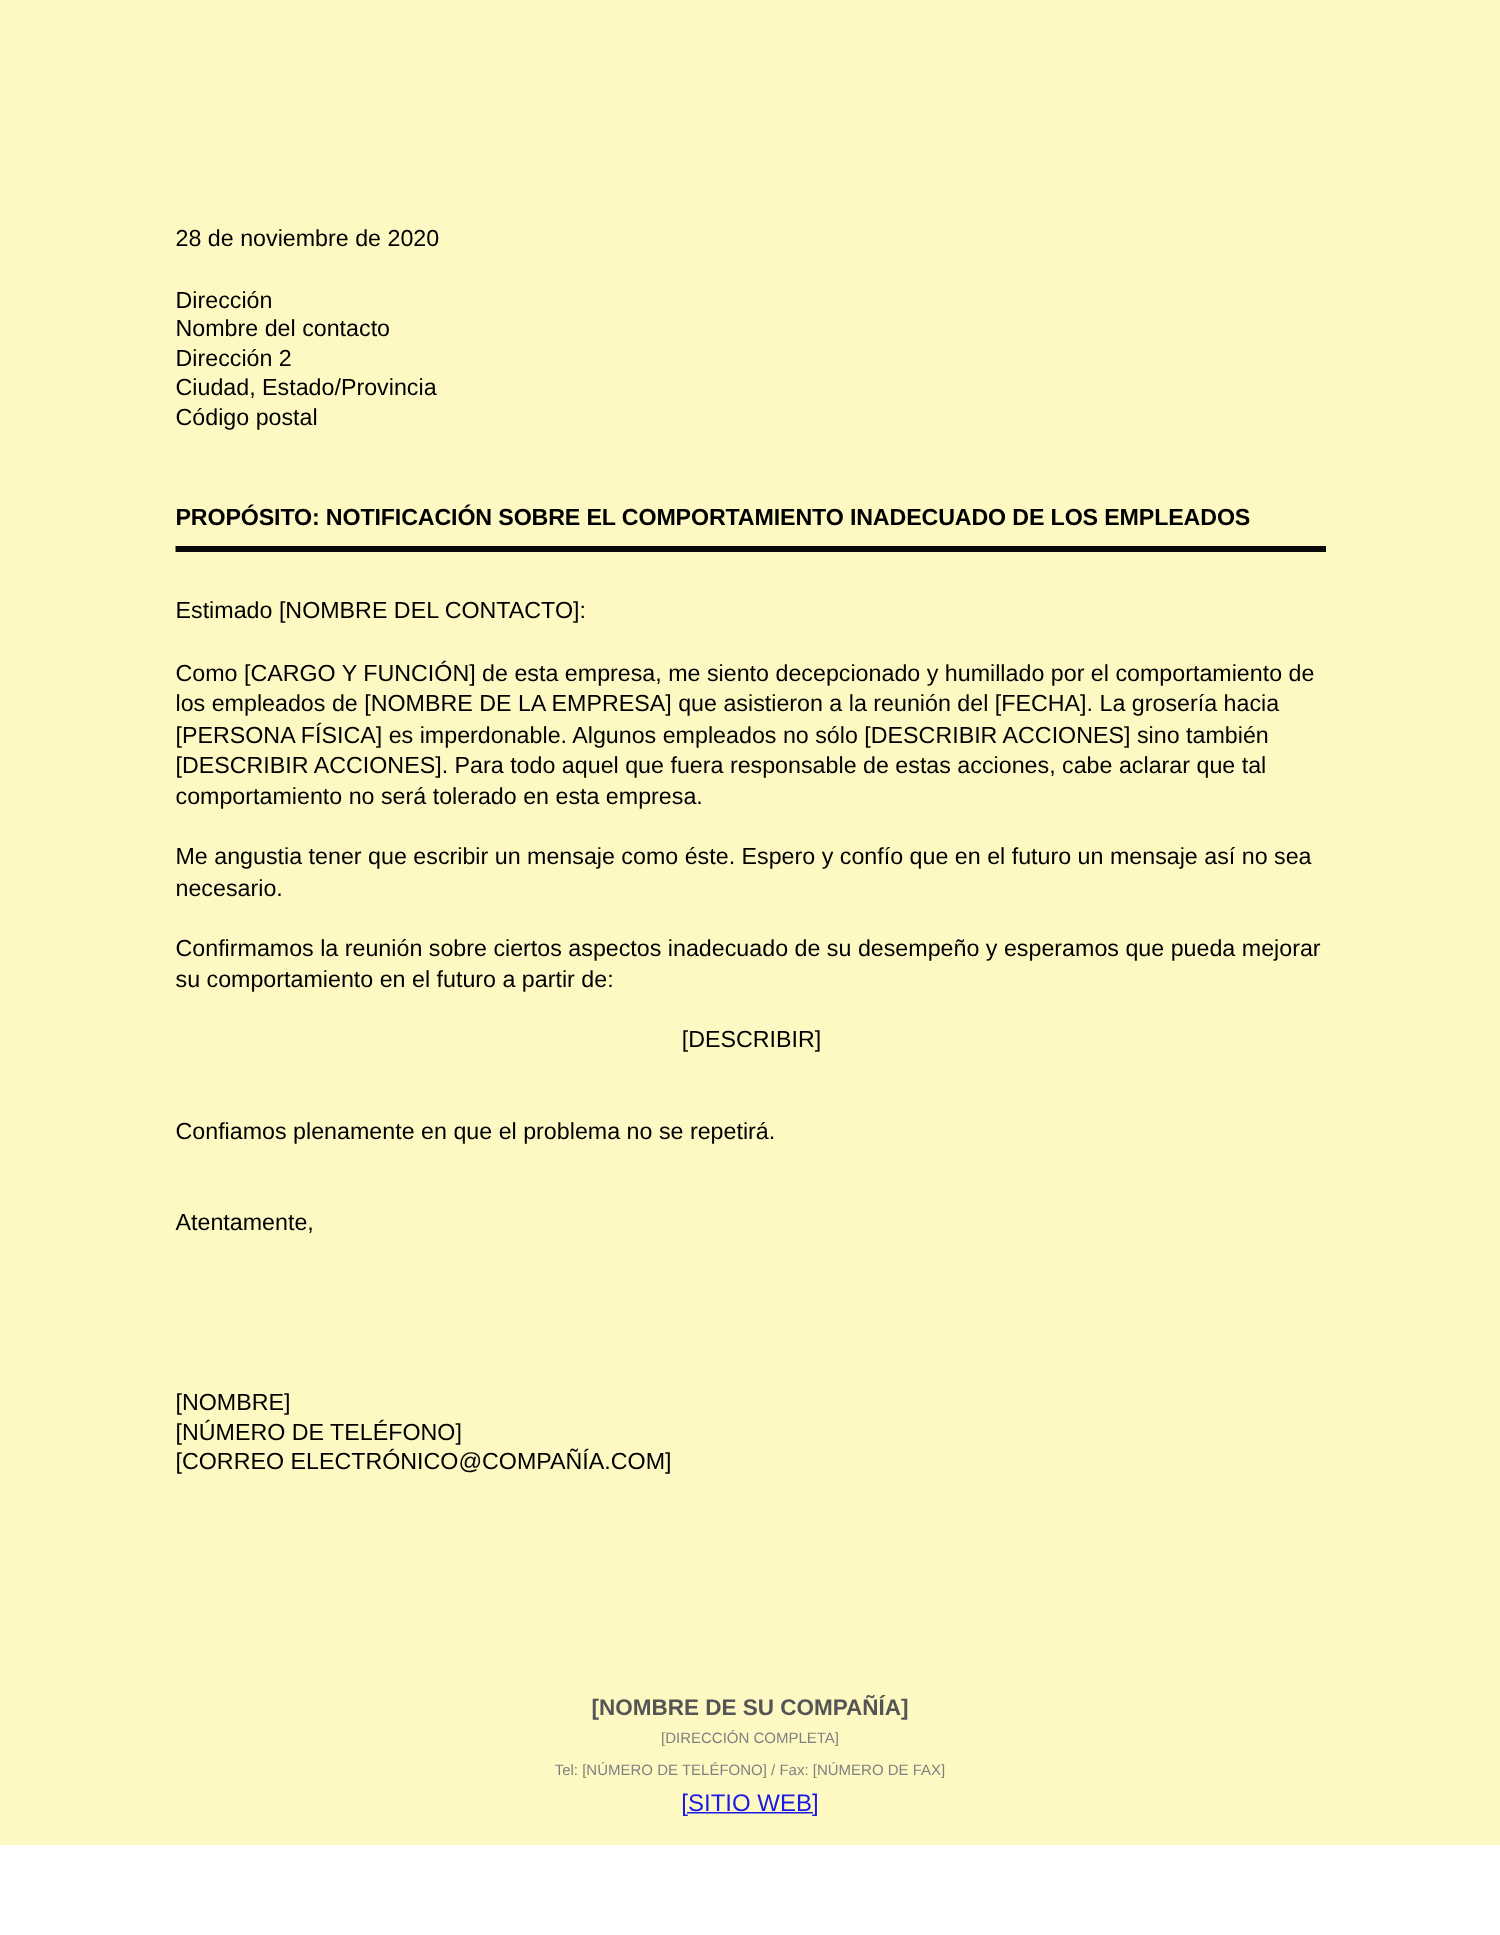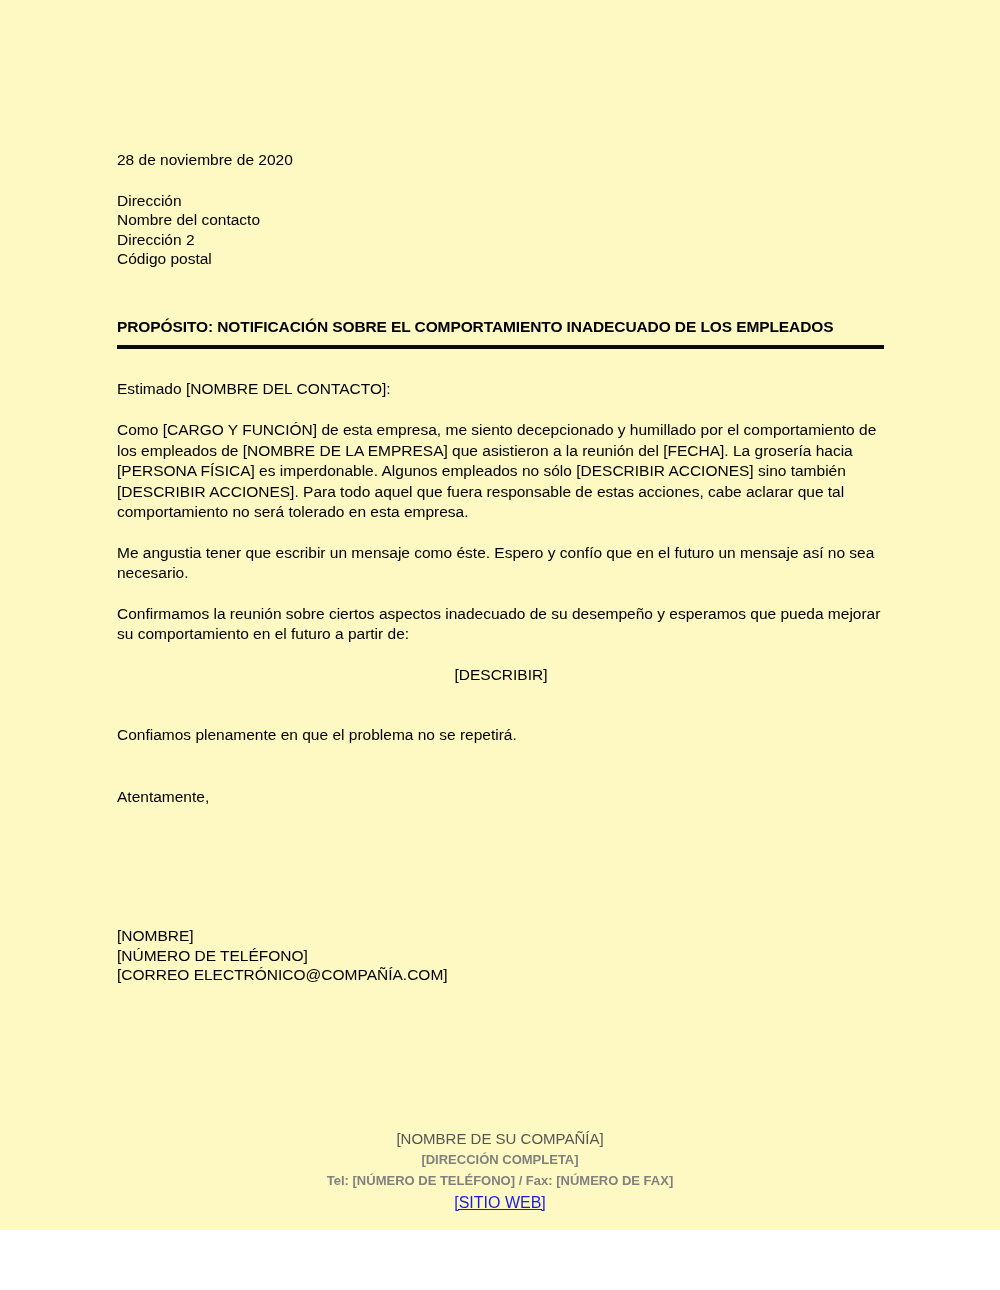--- a/index.html
+++ b/index.html
@@ -89,27 +89,26 @@
     line-height: 19.5px;
   }
   .footer {
     position: absolute;
     left: 0;
     right: 0;
     top: 1128px;
     text-align: center;
   }
   .footer-line {
-    font-size: 13px;
+    font-size: 10px;
     line-height: 21px;
     color: #808080;
-    font-weight: bold;
   }
   .footer-line.company {
-    font-weight: normal;
+    font-weight: bold;
     color: #555555;
     font-size: 15px;
   }
   .footer-link {
     font-size: 16px;
     line-height: 23px;
     color: #1a1ae6;
     text-decoration: underline;
     display: inline-block;
   }
@@ -122,20 +121,21 @@
   <div class="content">
 
     <div class="block date-block">
       <div class="line">28 de noviembre de 2020</div>
     </div>
 
     <div class="block address-block">
       <div class="line">Dirección</div>
       <div class="line">Nombre del contacto</div>
       <div class="line">Dirección 2</div>
+      <div class="line">Ciudad, Estado/Provincia</div>
       <div class="line">Código postal</div>
     </div>
 
     <div class="subject-wrap">
       <div class="subject">PROPÓSITO: NOTIFICACIÓN SOBRE EL COMPORTAMIENTO INADECUADO DE LOS EMPLEADOS</div>
       <div class="rule"></div>
     </div>
 
     <p class="para salutation">Estimado [NOMBRE DEL CONTACTO]:</p>
 

